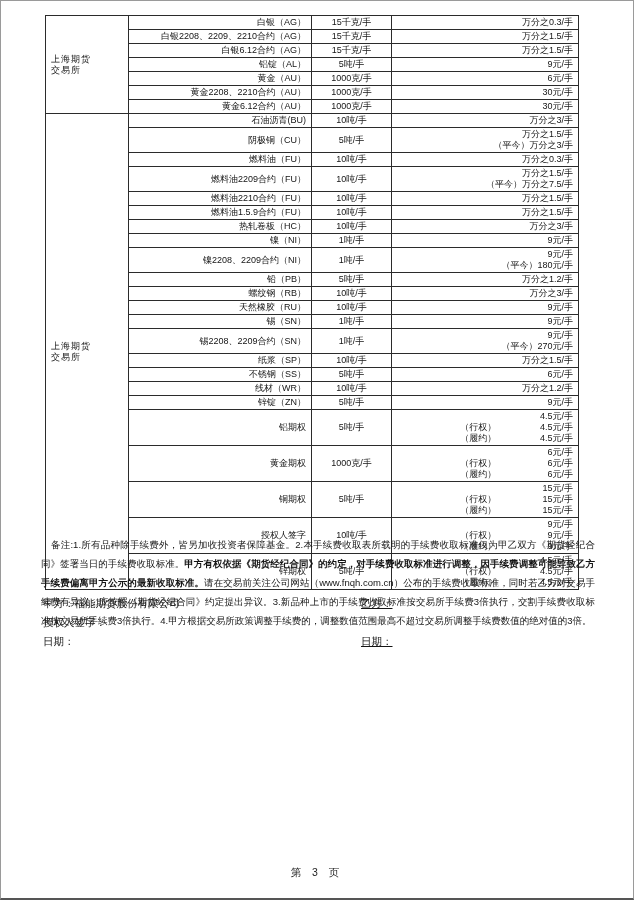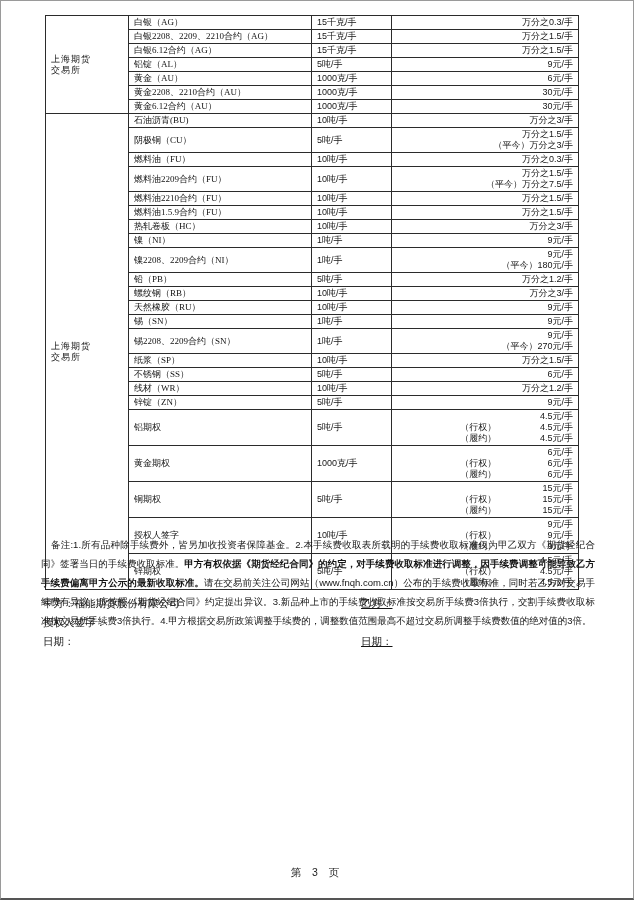--- a/index.html
+++ b/index.html
@@ -29,22 +29,22 @@
   table.fee-table td {
     border: 1px solid #2b2b2b;
     font-size: 9px;
     line-height: 11px;
     padding: 1px 5px;
     vertical-align: middle;
     white-space: nowrap;
     overflow: hidden;
   }
   td.exchange-cell { font-size: 10px; line-height: 14px; letter-spacing: 1px; }
-  td.product-cell  { text-align: left; font-family: Liberation Serif, serif; }
-  td.unit-cell     { text-align: left; }
+  td.product-cell  { text-align: right; }
+  td.unit-cell     { text-align: center; }
   td.fee-cell      { text-align: right; }
   .fee-line  { position: relative; display: block; }
   .fee-label { position: absolute; left: 36%; text-align: right; }
 
   
   .notes {
     position: absolute;
     left: 40px;
     top: 534px;
     width: 554px;

